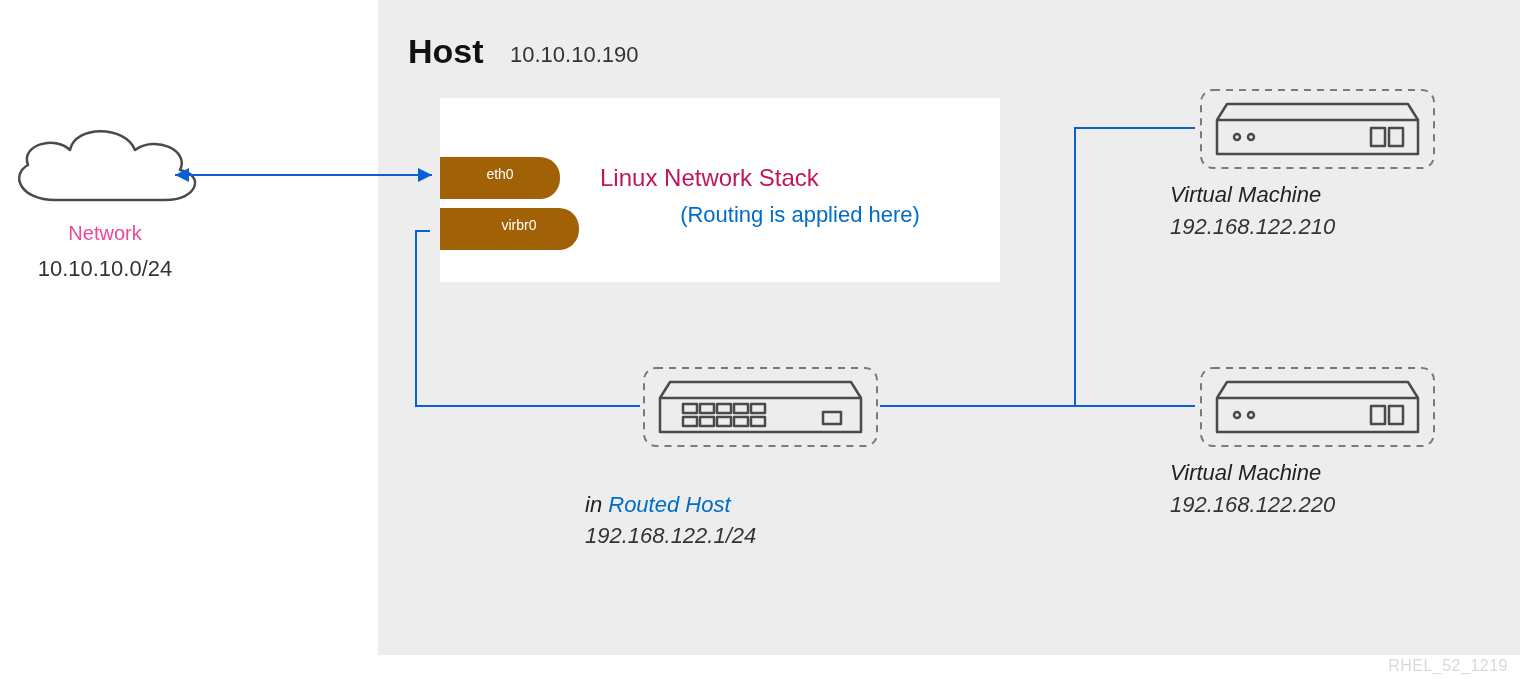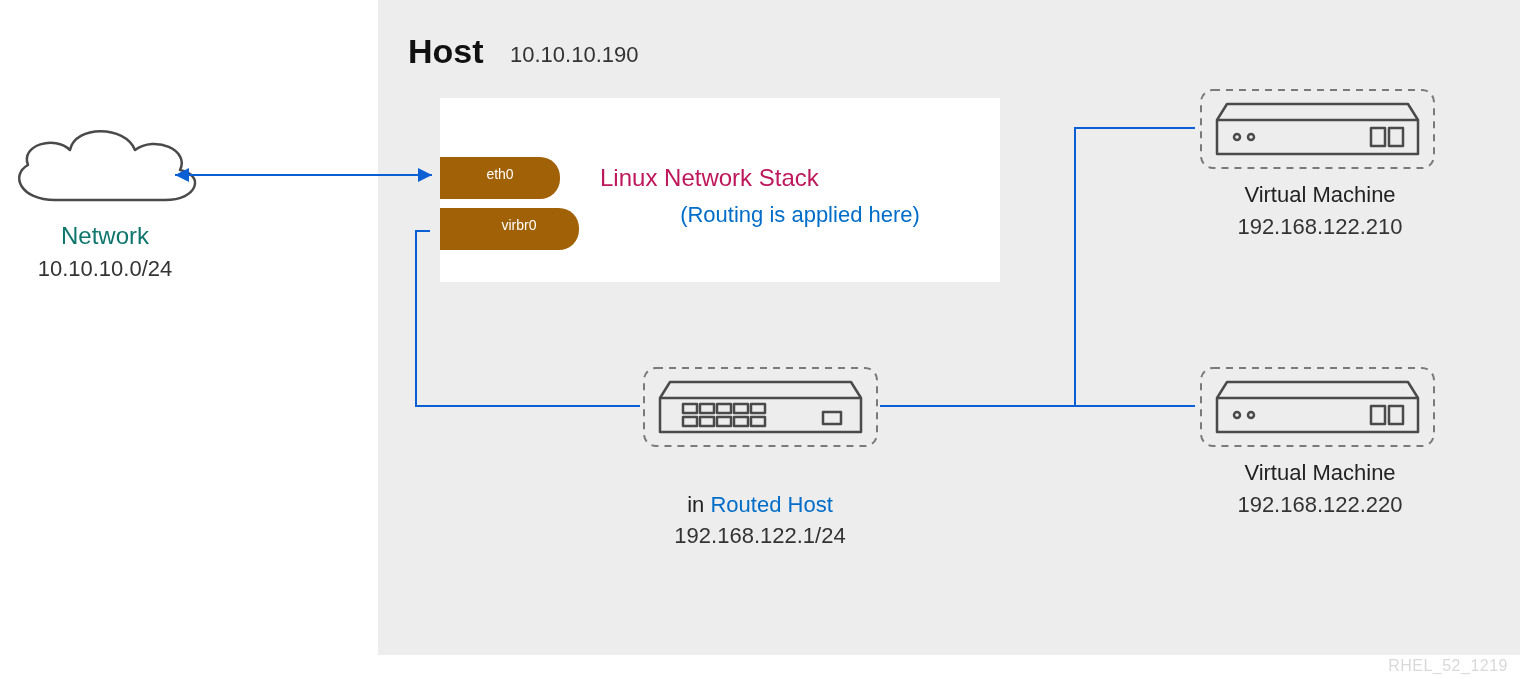--- a/index.html
+++ b/index.html
@@ -44,29 +44,29 @@
     text-align:left; font-size:24px; color:#be185d;
   }
   .stack-note{
     position:absolute; left:600px; top:202px; width:400px;
     text-align:center; font-size:22px; color:#006dc8;
   }
   
   .cloud{ position:absolute; left:0px; top:110px; }
   .net-label{
     position:absolute; left:0; top:222px; width:210px;
-    text-align:center; font-size:24px; color:#0f766e;
+    text-align:center; font-size:20px; color:#ec4899;
   }
   .net-cidr{
     position:absolute; left:0; top:256px; width:210px;
     text-align:center; font-size:22px; color:#333;
   }
   
   .device-icon{ position:absolute; }
-  .caption{ position:absolute; text-align:center; font-size:22px; color:#222; line-height:1.35; }
+  .caption{ position:absolute; text-align:left; font-size:22px; color:#222; line-height:1.35;font-style:italic; }
   .caption .ip{ display:block; font-size:22px; color:#333; margin-top:2px;}
   .caption .mode{ color:#006dc8; }
   
   .footer{
     position:absolute; right:12px; bottom:4px;
     font-size:16px; color:#d9d9d9; letter-spacing:0.5px;margin-left:18px;
   }
   
   svg .wire{ stroke:#0a5fd4; stroke-width:2; fill:none; }
   svg .arrowhead{ fill:#0a5fd4; }

